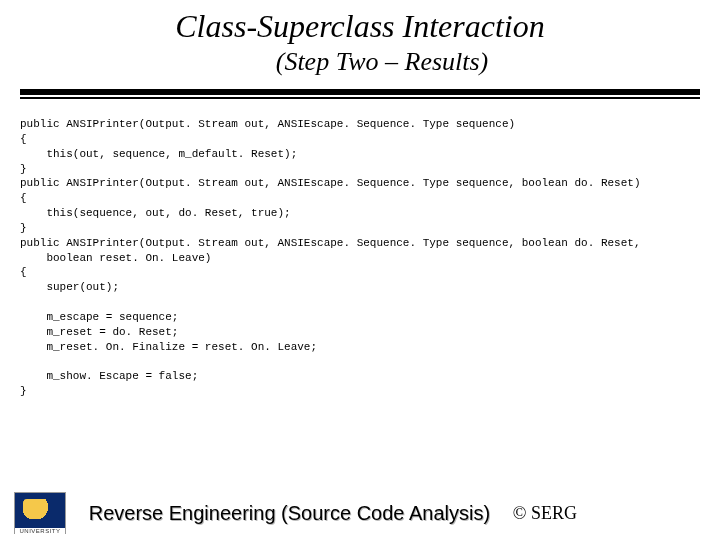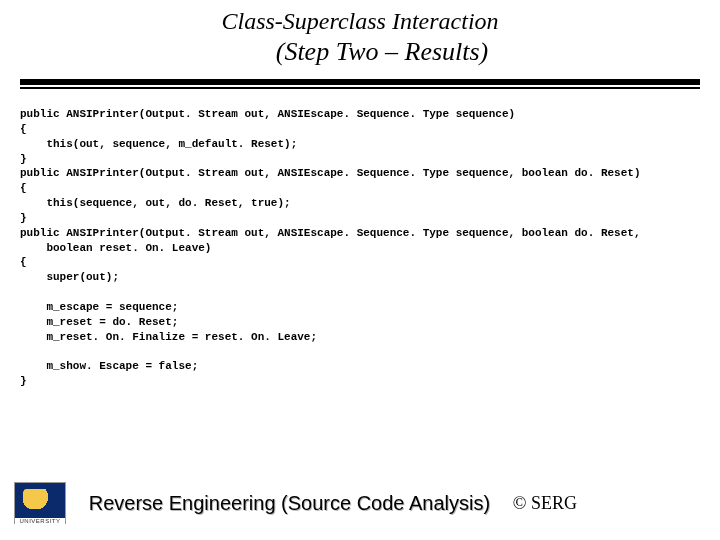--- a/index.html
+++ b/index.html
@@ -8,21 +8,21 @@
     width: 720px;
     height: 540px;
     background: #fff;
     font-family: "Times New Roman", serif;
     position: relative;
     overflow: hidden;
   }
   .title {
     text-align: center;
     font-style: italic;
-    font-size: 24px;
+    font-size: 32px;
     margin-top: 8px;
     font-weight: normal;
   }
   .subtitle {
     text-align: center;
     font-style: italic;
     font-size: 26px;
     margin-top: 2px;
     font-weight: normal;
     margin-left: 44px;
@@ -35,29 +35,29 @@
     border-top: 6px solid #000;
     margin: 0 0 2px 0;
   }
   .rule-thin {
     border: none;
     border-top: 2px solid #000;
     margin: 0;
   }
   .code {
     font-family: "Courier New", monospace;
-    font-weight: bold;
+    font-weight: normal;
     font-size: 11px;
     white-space: pre;
     margin: 18px 20px 8px 20px;
     line-height: 1.35;
   }
   .footer {
     position: absolute;
-    bottom: 16px;
+    bottom: 6px;
     left: 0;
     width: 601px;
     display: flex;
     align-items: center;
   }
   .logo {
     width: 50px;
     height: 40px;
     margin-left: 14px;
     background: linear-gradient(#0a2a6b,#0a2a6b);

